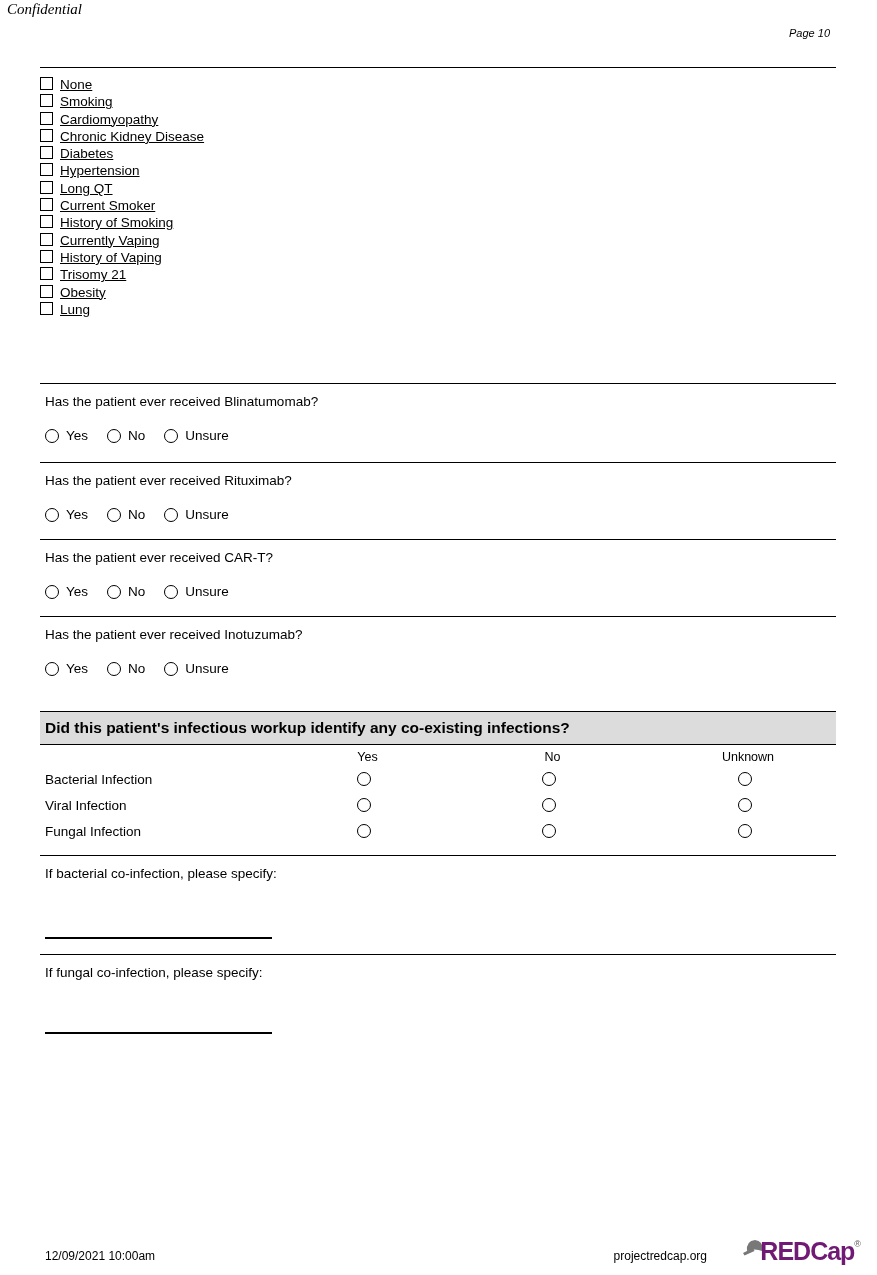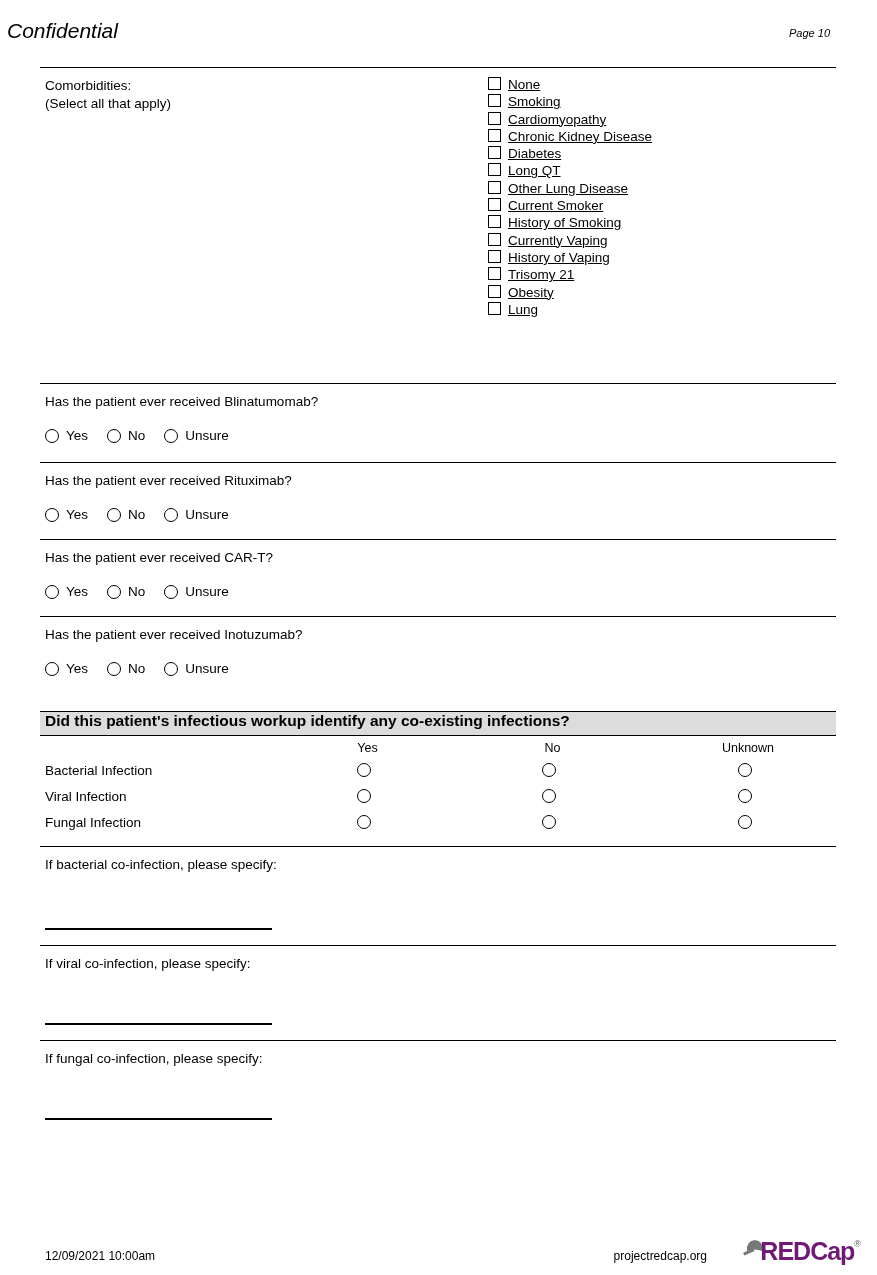--- a/index.html
+++ b/index.html
@@ -2,21 +2,21 @@
 <html><head>
 <meta charset="utf-8">
 <style>
   html,body{margin:0;padding:0;}
   body{
     width:877px;height:1275px;position:relative;
     background:#ffffff;color:#000;
     font-family:"Liberation Sans","DejaVu Sans",sans-serif;
     font-size:13.5px;overflow:hidden;
   }
-  .confidential{position:absolute;top:19px;left:7px;font-style:italic;font-size:21px;}
+  .confidential{position:absolute;top:1px;left:7px;font-style:italic;font-size:15px;font-family:Liberation Serif, serif;}
   .page-num{position:absolute;top:27px;right:47px;font-style:italic;font-size:11px;}
   .content{position:absolute;left:40px;top:67px;width:796px;}
   .sec{border-top:1px solid #000;box-sizing:border-box;}
   
   .sec-comorbid{display:flex;height:316px;padding-top:9px;}
   .q-left{width:443px;padding-left:5px;line-height:18px;}
   .chk-list{flex:1;}
   .chk-row{display:flex;align-items:flex-start;height:17.3px;text-decoration:underline;}
   .chk-box{width:11px;height:11px;border:1px solid #000;margin-right:7px;flex:0 0 auto;background:#fff;}
   
@@ -28,21 +28,21 @@
   
   .sec-q{height:79px;padding:10px 0 0 5px;}
   .sec-q.h77{height:77px;}
   .sec-q.h95{height:95px;}
   .radio-row{display:flex;align-items:center;margin-top:19px;}
   .radio-opt{display:flex;align-items:center;margin-right:19px;}
   .radio{width:12px;height:12px;border:1px solid #000;border-radius:50%;margin-right:7px;background:#fff;flex:0 0 auto;}
   
   .matrix-header{
     background:#dcdcdc;border-top:1px solid #000;border-bottom:1px solid #000;
-    height:25px;box-sizing:border-box;display:flex;align-items:flex-start;
+    height:34px;box-sizing:border-box;display:flex;align-items:center;
     padding-left:5px;font-weight:bold;font-size:15.5px;
   }
   .matrix-body{height:110px;padding-top:3px;box-sizing:border-box;}
   .m-row{display:grid;grid-template-columns:250px 155px 215px 176px;align-items:center;}
   .m-cols{height:18px;font-size:12.5px;}
   .m-cols .m-cell{text-align:center;}
   .m-data{height:26px;}
   .m-label{padding-left:5px;}
   .m-radio-cell{display:flex;justify-content:center;}
   
@@ -55,24 +55,20 @@
 </style>
 </head>
 <body>
 
 <div class="confidential">Confidential</div>
 <div class="page-num">Page 10</div>
 
 <div class="content">
 
   <div class="sec sec-comorbid">
-    <div class="q-left">
-      <div>Comorbidities:</div>
-      <div>(Select all that apply)</div>
-    </div>
     <div class="chk-list">
       <div class="chk-row">
           <span class="chk-box"></span>
           <span>None</span>
         </div>
       <div class="chk-row">
           <span class="chk-box"></span>
           <span>Smoking</span>
         </div>
       <div class="chk-row">
@@ -82,25 +78,25 @@
       <div class="chk-row">
           <span class="chk-box"></span>
           <span>Chronic Kidney Disease</span>
         </div>
       <div class="chk-row">
           <span class="chk-box"></span>
           <span>Diabetes</span>
         </div>
       <div class="chk-row">
           <span class="chk-box"></span>
+          <span>Hypertension</span>
+        </div>
+      <div class="chk-row">
+          <span class="chk-box"></span>
           <span>Long QT</span>
-        </div>
-      <div class="chk-row">
-          <span class="chk-box"></span>
-          <span>Other Lung Disease</span>
         </div>
       <div class="chk-row">
           <span class="chk-box"></span>
           <span>Current Smoker</span>
         </div>
       <div class="chk-row">
           <span class="chk-box"></span>
           <span>History of Smoking</span>
         </div>
       <div class="chk-row">
@@ -246,24 +242,20 @@
           <span class="radio"></span>
         </div>
     </div>
   </div>
 
   <div class="sec sec-specify tall">
     <div>If bacterial co-infection, please specify:</div>
     <div class="answer-line"></div>
   </div>
 
-  <div class="sec sec-specify">
-    <div>If viral co-infection, please specify:</div>
-    <div class="answer-line"></div>
-  </div>
 
   <div class="sec sec-specify last">
     <div>If fungal co-infection, please specify:</div>
     <div class="answer-line"></div>
   </div>
 
 </div>
 
 <div class="footer-ts">12/09/2021 10:00am</div>
 <div class="footer-site">projectredcap.org</div>

